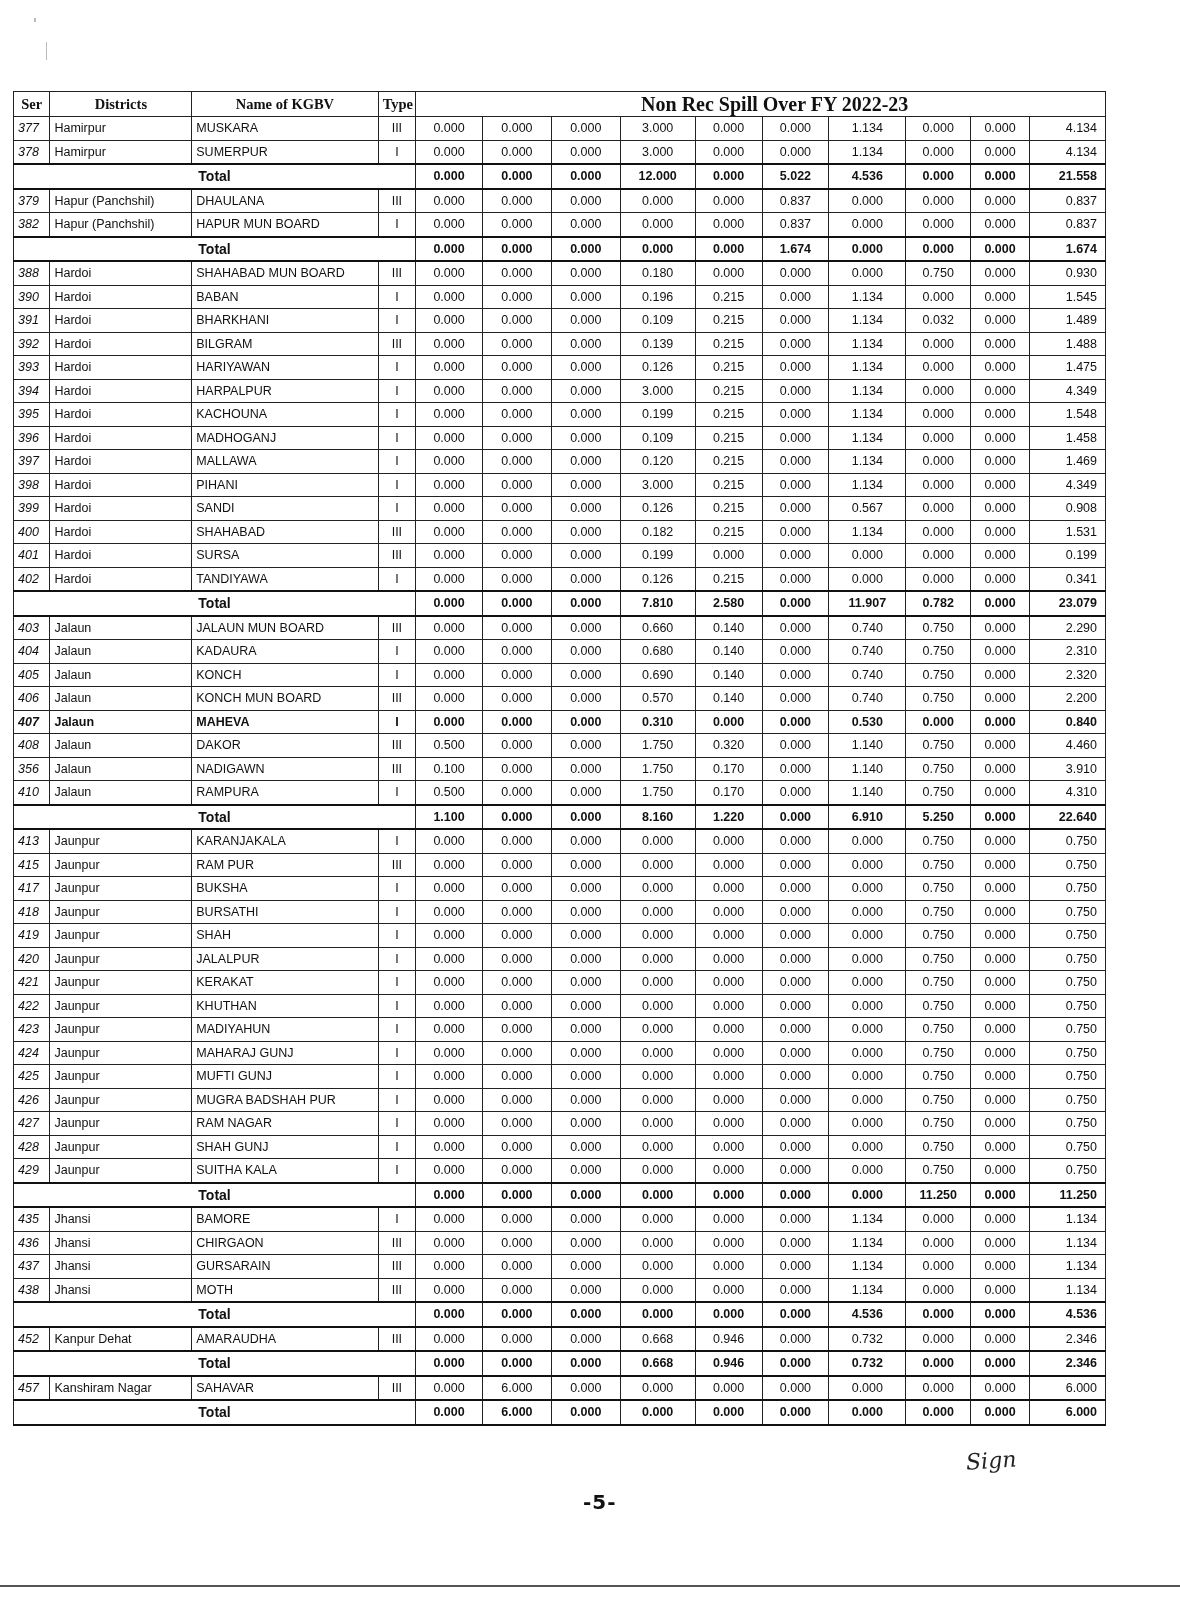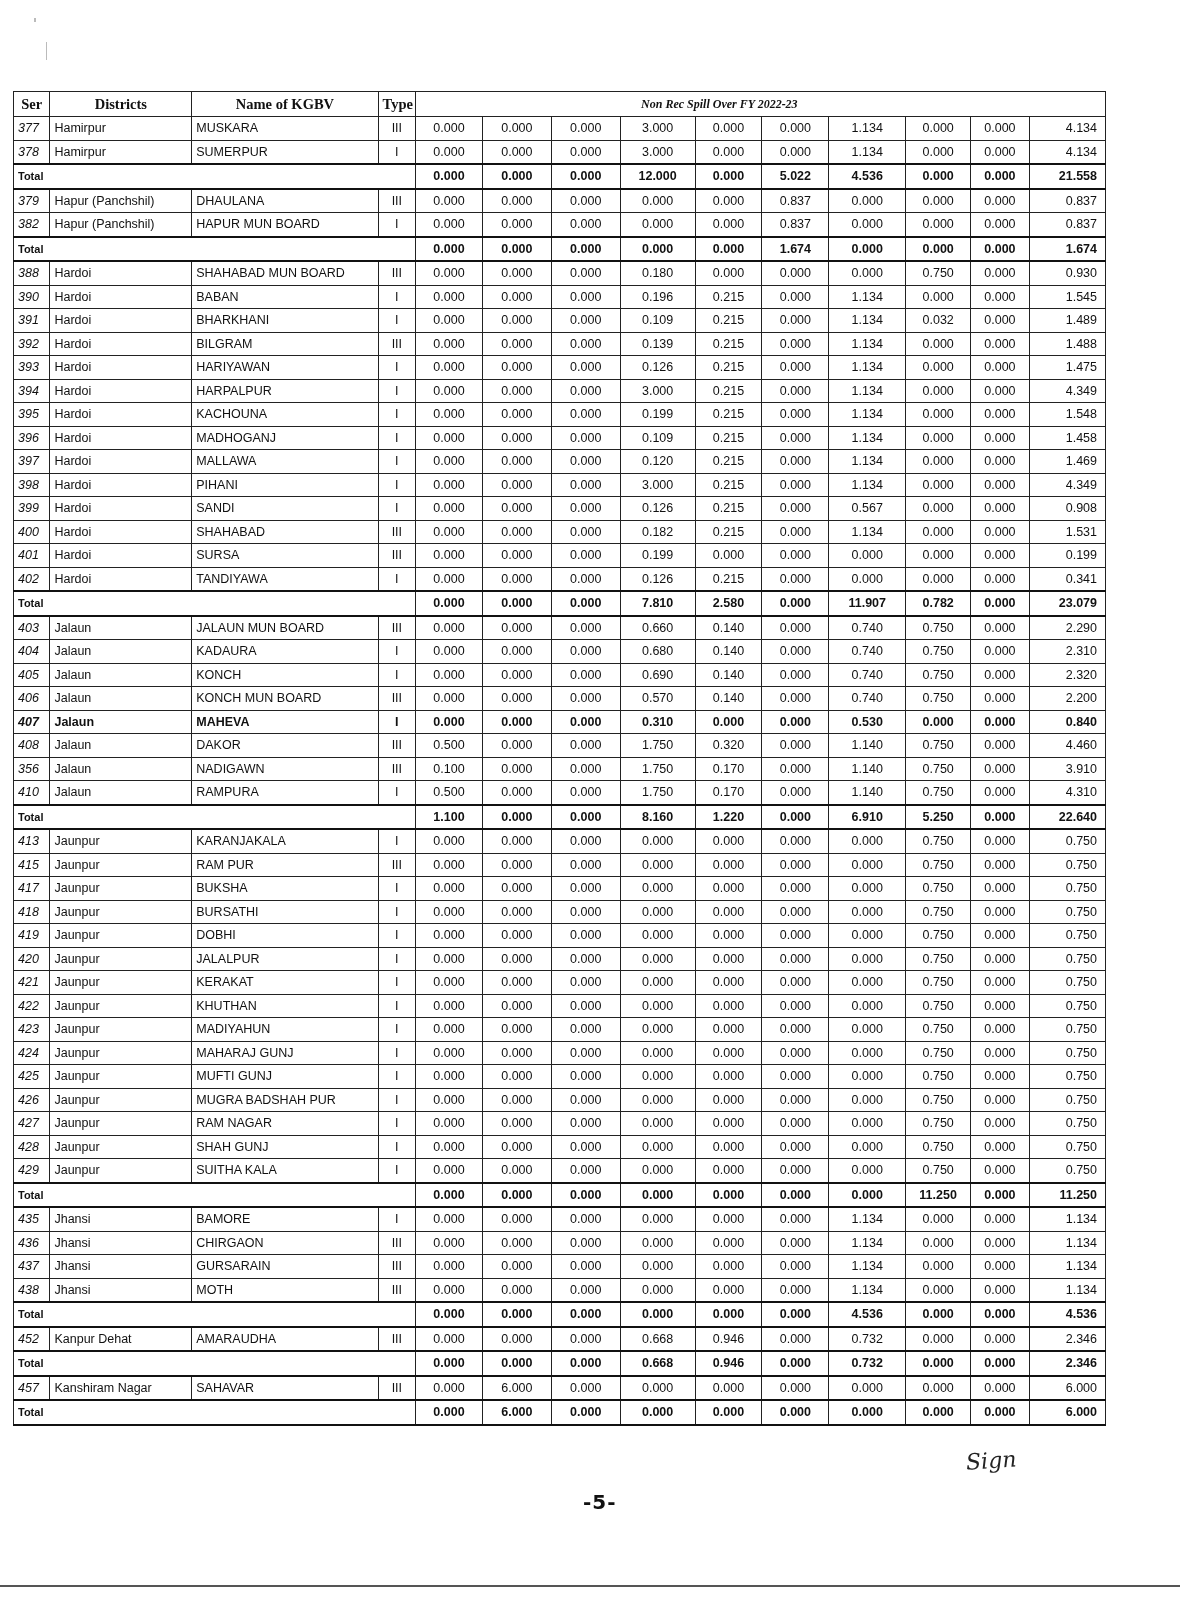--- a/index.html
+++ b/index.html
@@ -2,29 +2,29 @@
 <html><head>
   <meta charset="utf-8">
   <style>
     html, body { margin: 0; padding: 0; background: #ffffff; }
     body { width: 1180px; height: 1600px; position: relative; overflow: hidden; font-family: "Liberation Sans", sans-serif; color: #111; }
     .page { position: absolute; left: 0; top: 0; width: 1180px; height: 1600px; }
     .scan-mark { position: absolute; background: #bbb; }
     table.kgbv { position: absolute; left: 13px; top: 91px; width: 1093px; border-collapse: collapse; table-layout: fixed; }
     table.kgbv td, table.kgbv th { border: 1px solid #222; padding: 0 4px; height: 22.5px; font-size: 12.5px; white-space: nowrap; overflow: hidden; }
     table.kgbv th { font-family: "Liberation Serif", serif; font-weight: bold; font-size: 14.5px; height: 24px; text-align: center; }
-    table.kgbv th.spill { text-align: left; padding-left: 225px; font-size: 12px; font-style: italic; }
+    table.kgbv th.spill { text-align: left; padding-left: 225px; font-size: 20px; }
     td.ser { font-size: 12px; padding-left: 2px; font-style: italic; }
     td.dist { font-size: 12px; padding-left: 4px; margin-top: 36px; }
     td.name { font-size: 12px; padding-left: 4px; }
     td.type { text-align: center; font-size: 11px; }
     td.num { text-align: center; font-size: 13.5px; }
     td.num.last { text-align: right; padding-right: 8px; }
     tr.total td { font-weight: bold; border-top: 2.5px solid #111; border-bottom: 2.5px solid #111; }
-    tr.total td.total-label { font-size: 11px; }
+    tr.total td.total-label { text-align: center; font-size: 14px; }
     tr.bold td { font-weight: bold; }
     .page-number { position: absolute; left: 583px; top: 1490px; font-size: 20px; font-weight: bold; font-family: "DejaVu Sans", sans-serif; letter-spacing: 1px; }
     .signature { position: absolute; left: 966px; top: 1448px; font-family: "DejaVu Serif", serif; font-style: italic; font-size: 22px; color: #222; transform: rotate(-4deg); }
     .bottom-rule { position: absolute; left: 0; top: 1585px; width: 1180px; height: 2px; background: #555; }
   </style>
 </head>
 <body>
 
 <div class="page">
   <div class="scan-mark" style="left:34px; top:18px; width:2px; height:4px;"></div>
@@ -585,21 +585,21 @@
           <td class="num">0.000</td>
           <td class="num">0.000</td>
           <td class="num">0.000</td>
           <td class="num">0.750</td>
           <td class="num">0.000</td>
           <td class="num last">0.750</td>
         </tr>
         <tr>
           <td class="ser">419</td>
           <td class="dist">Jaunpur</td>
-          <td class="name">DOBHI</td>
+          <td class="name">SHAH</td>
           <td class="type">I</td>
           <td class="num">0.000</td>
           <td class="num">0.000</td>
           <td class="num">0.000</td>
           <td class="num">0.000</td>
           <td class="num">0.000</td>
           <td class="num">0.000</td>
           <td class="num">0.000</td>
           <td class="num">0.750</td>
           <td class="num">0.000</td>

